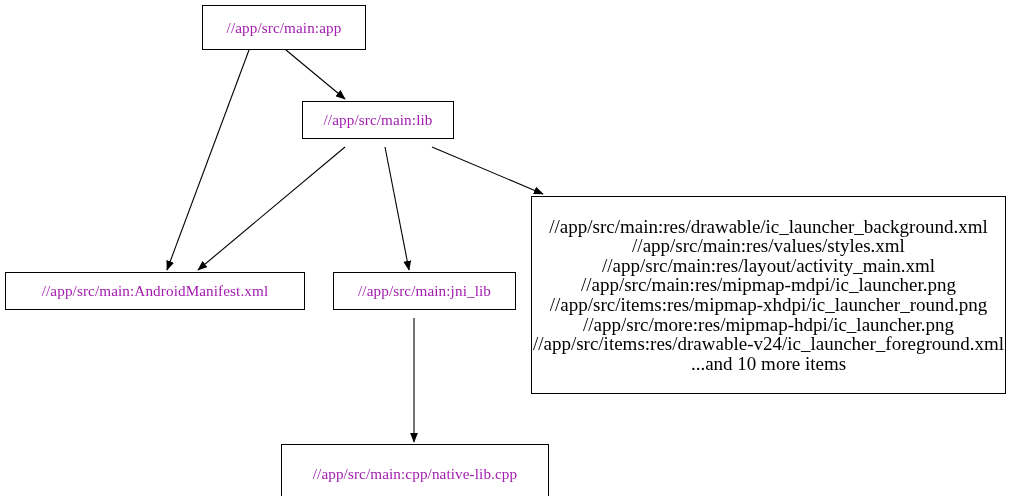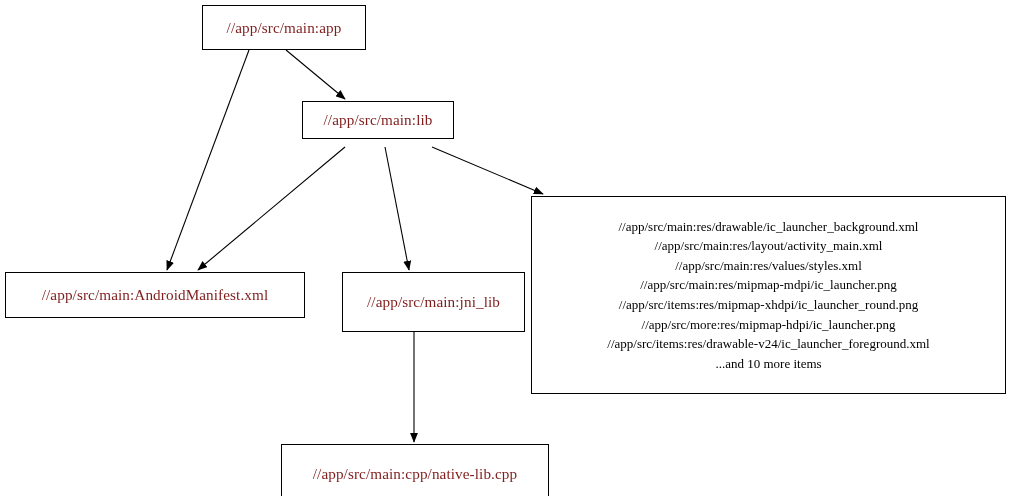--- a/index.html
+++ b/index.html
@@ -34,31 +34,31 @@
     display: flex;
     align-items: center;
     justify-content: center;
     text-align: center;
     color: #000000;
     line-height: 1.0;
     white-space: nowrap;
   }
   .node-label {
     font-size: 15.2px;
-    color: #7f1d1d;
+    color: #a21caf;
     letter-spacing: 0.1px;
   }
   .node-multiline {
     white-space: normal;
     line-height: 19.6px;
     padding: 3px 6px;
   }
   .node-multiline .node-label-line {
     display: block;
-    font-size: 13px;
+    font-size: 19px;
     white-space: nowrap;
   }
 </style>
 </head>
 <body>
 
 <div id="graph-canvas">
 
   <svg id="edge-layer" viewBox="0 0 1018 496" width="1018" height="496" xmlns="http://www.w3.org/2000/svg">
     <defs>
@@ -77,33 +77,33 @@
   </svg>
 
   <div class="graph-node" style="left: 202px; top: 5px; width: 164px; height: 45px;">
     <span class="node-label">//app/src/main:app</span>
   </div>
 
   <div class="graph-node" style="left: 302px; top: 101px; width: 152px; height: 38px;">
     <span class="node-label">//app/src/main:lib</span>
   </div>
 
-  <div class="graph-node" style="left: 5px; top: 272px; width: 300px; height: 46px;">
+  <div class="graph-node" style="left: 5px; top: 272px; width: 300px; height: 38px;">
     <span class="node-label">//app/src/main:AndroidManifest.xml</span>
   </div>
 
-  <div class="graph-node" style="left: 342px; top: 272px; width: 183px; height: 60px;">
+  <div class="graph-node" style="left: 333px; top: 272px; width: 183px; height: 38px;">
     <span class="node-label">//app/src/main:jni_lib</span>
   </div>
 
   <div class="graph-node node-multiline" style="left: 531px; top: 196px; width: 475px; height: 198px;">
     <div class="node-lines">
         <span class="node-label-line">//app/src/main:res/drawable/ic_launcher_background.xml</span>
+        <span class="node-label-line">//app/src/main:res/values/styles.xml</span>
         <span class="node-label-line">//app/src/main:res/layout/activity_main.xml</span>
-        <span class="node-label-line">//app/src/main:res/values/styles.xml</span>
         <span class="node-label-line">//app/src/main:res/mipmap-mdpi/ic_launcher.png</span>
         <span class="node-label-line">//app/src/items:res/mipmap-xhdpi/ic_launcher_round.png</span>
         <span class="node-label-line">//app/src/more:res/mipmap-hdpi/ic_launcher.png</span>
         <span class="node-label-line">//app/src/items:res/drawable-v24/ic_launcher_foreground.xml</span>
         <span class="node-label-line">...and 10 more items</span>
       </div>
   </div>
 
   <div class="graph-node" style="left: 281px; top: 444px; width: 268px; height: 59px;">
     <span class="node-label">//app/src/main:cpp/native-lib.cpp</span>

